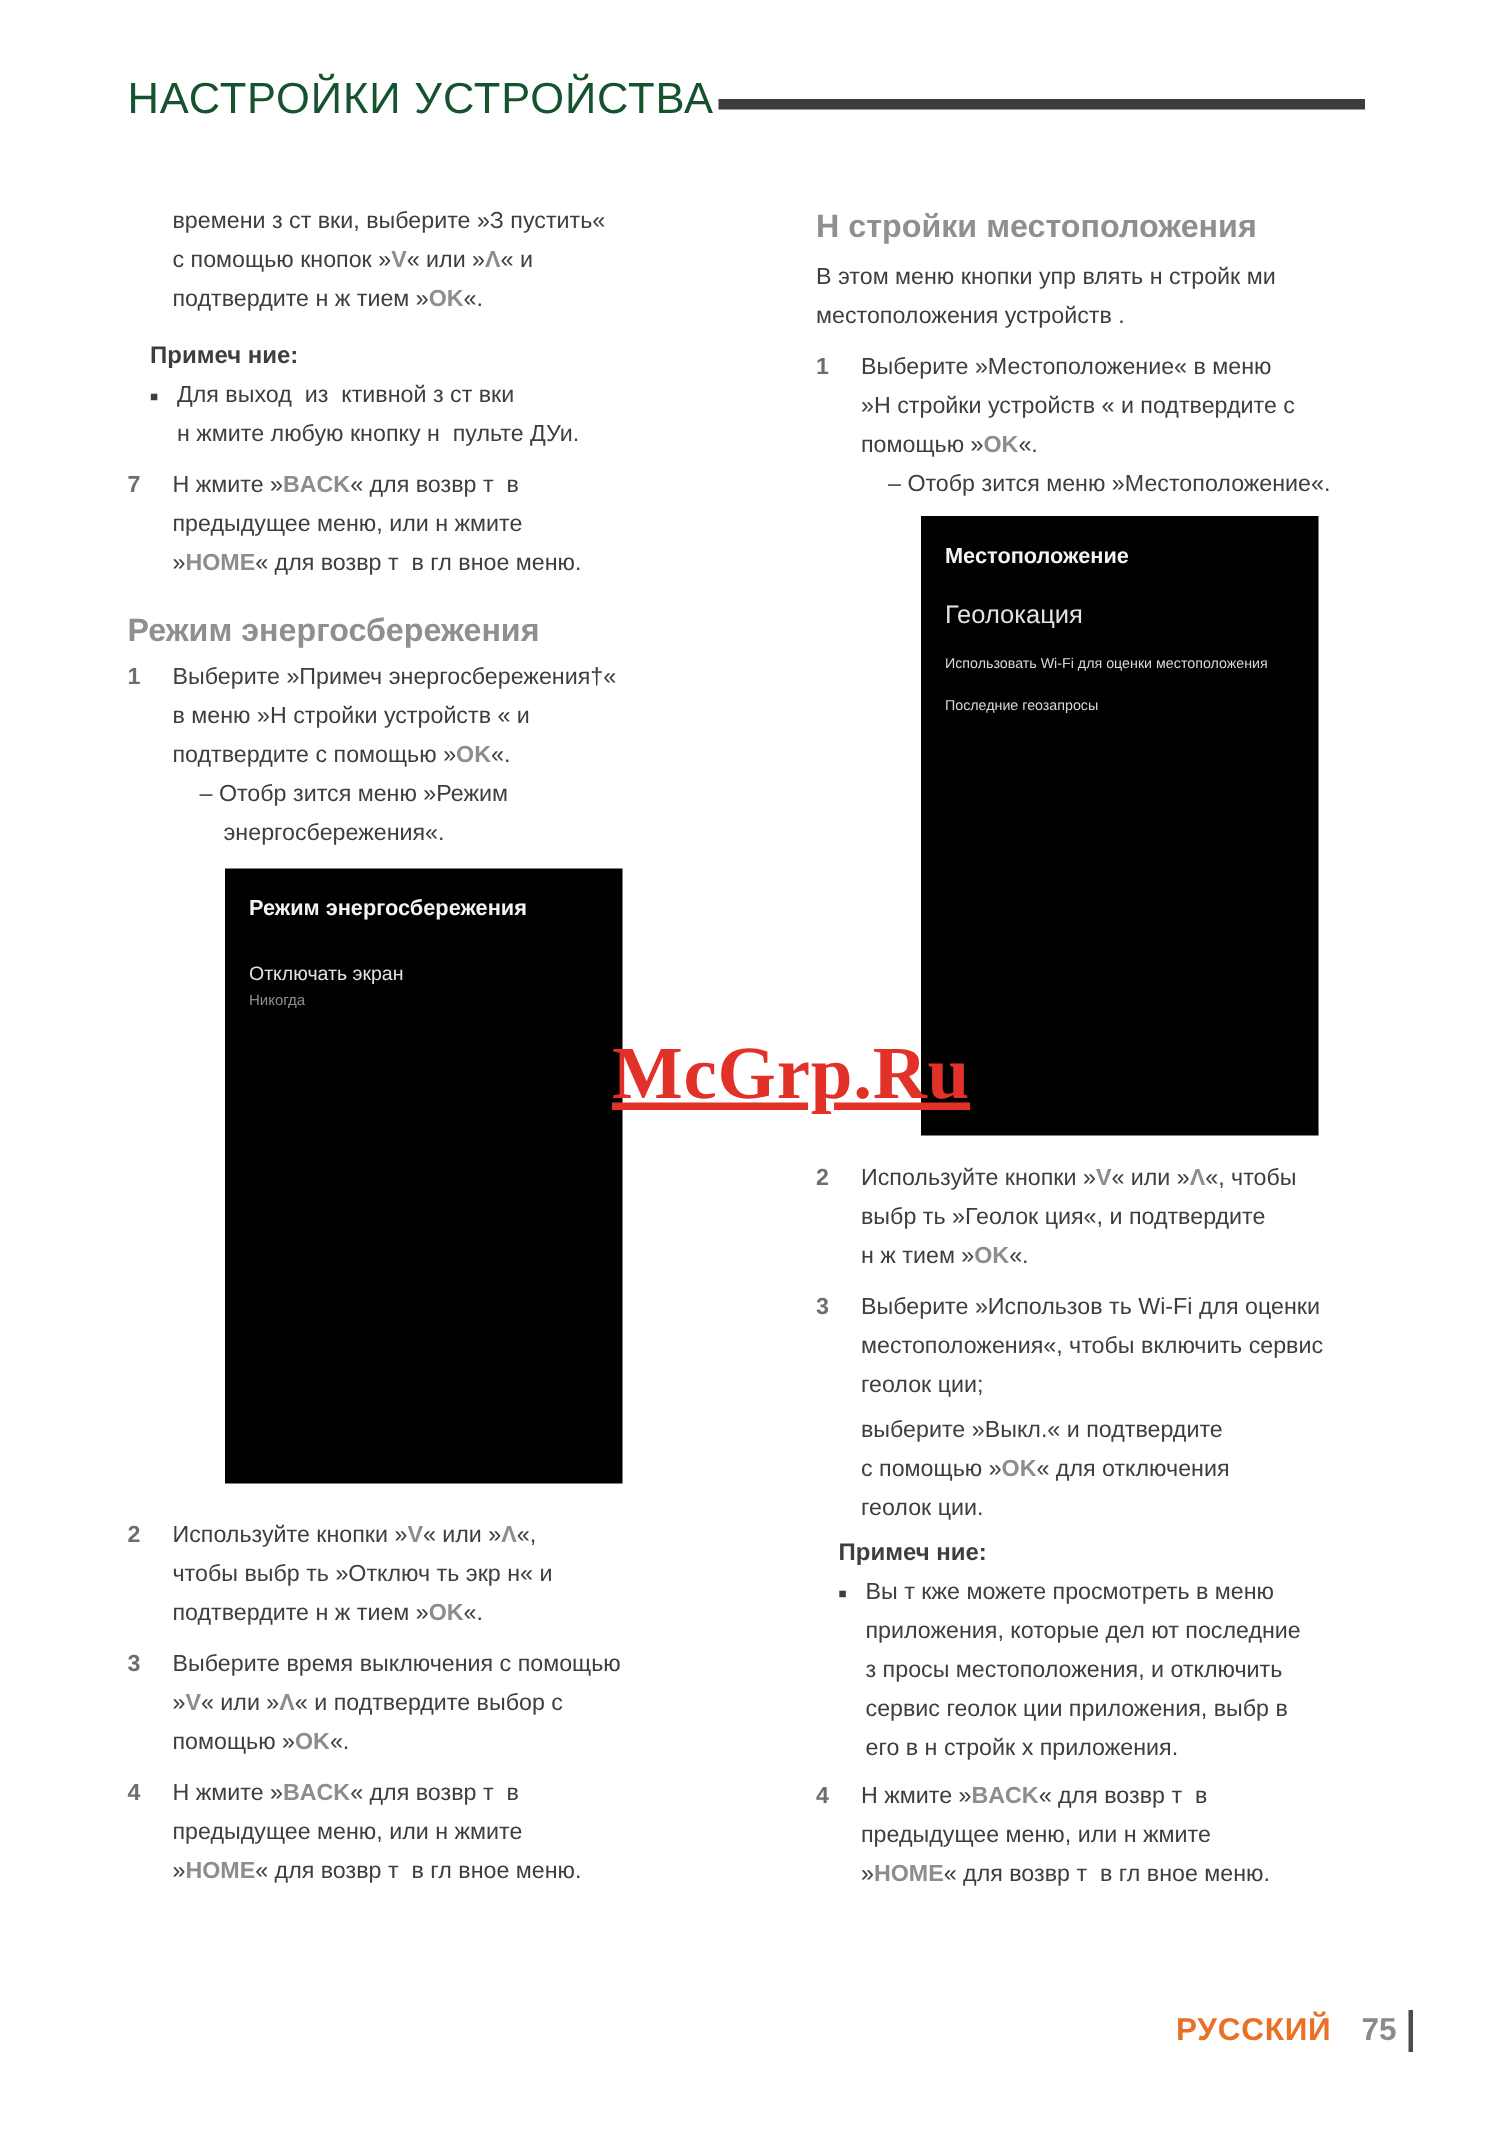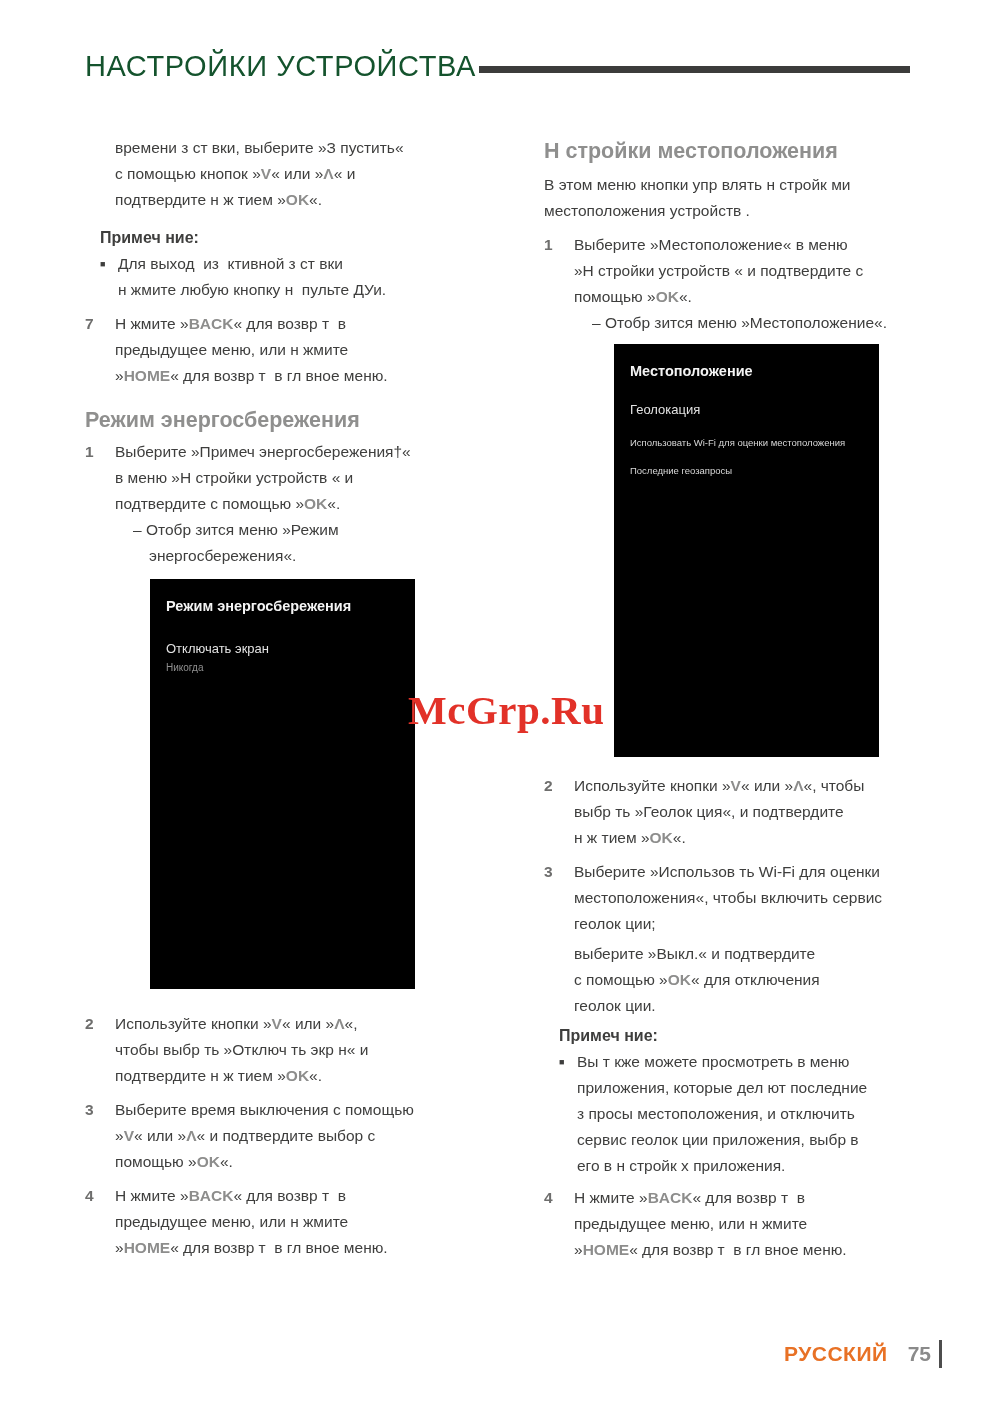--- a/index.html
+++ b/index.html
@@ -36,31 +36,31 @@
   .mt8{margin-top:8px;} .mt12{margin-top:12px;} .mt16{margin-top:16px;}
   .mt22{margin-top:22px;}
 
   
   .tv-panel { background:#000000; }
   .panel-left  { width:265px; height:410px; margin:10px 0 0 65px; }
   .panel-right { width:265px; height:413px; margin:8px 0 0 70px; }
   .tv-title { padding:18px 16px 0 16px; font-size:14.5px; line-height:18px; font-weight:700; color:#f4f4f4; }
   .tv-item  { margin:26px 16px 0 16px; font-size:13px; line-height:16px; color:#e2e2e2; }
   .tv-value { margin:4px 16px 0 16px; font-size:10px; line-height:13px; color:#8f8f8f; }
-  .tv-item-main  { margin:22px 16px 0 16px; font-size:13px; line-height:16px; color:#e2e2e2; }
+  .tv-item-main  { margin:22px 16px 0 16px; font-size:17px; line-height:16px; color:#e2e2e2; }
   .tv-item-small { margin:18px 16px 0 16px; font-size:9.5px; line-height:13px; color:#d8d8d8; }
   .tv-item-small.second { margin-top:15px; }
 
   .underline { text-decoration:underline; }
 
   
   .watermark {
     position:absolute; left:408px; top:686px; z-index:5;
     font-family:"Liberation Serif", serif; font-weight:700;
-    font-size:41px; color:#e23128; letter-spacing:0.5px;
+    font-size:50px; color:#e23128; letter-spacing:0.5px;text-decoration:underline;
   }
 
   
   .footer { position:absolute; top:1340px; right:58px; display:flex; align-items:center; }
   .footer .lang { font-size:21px; font-weight:700; color:#e87125; letter-spacing:0.5px; }
   .footer .pagenum { font-size:21px; font-weight:700; color:#8a8a8a; margin-left:20px; }
   .footer .footer-rule { width:3px; height:28px; background:#4d4d4d; margin-left:8px; }
 </style>
 </head>
 <body>

